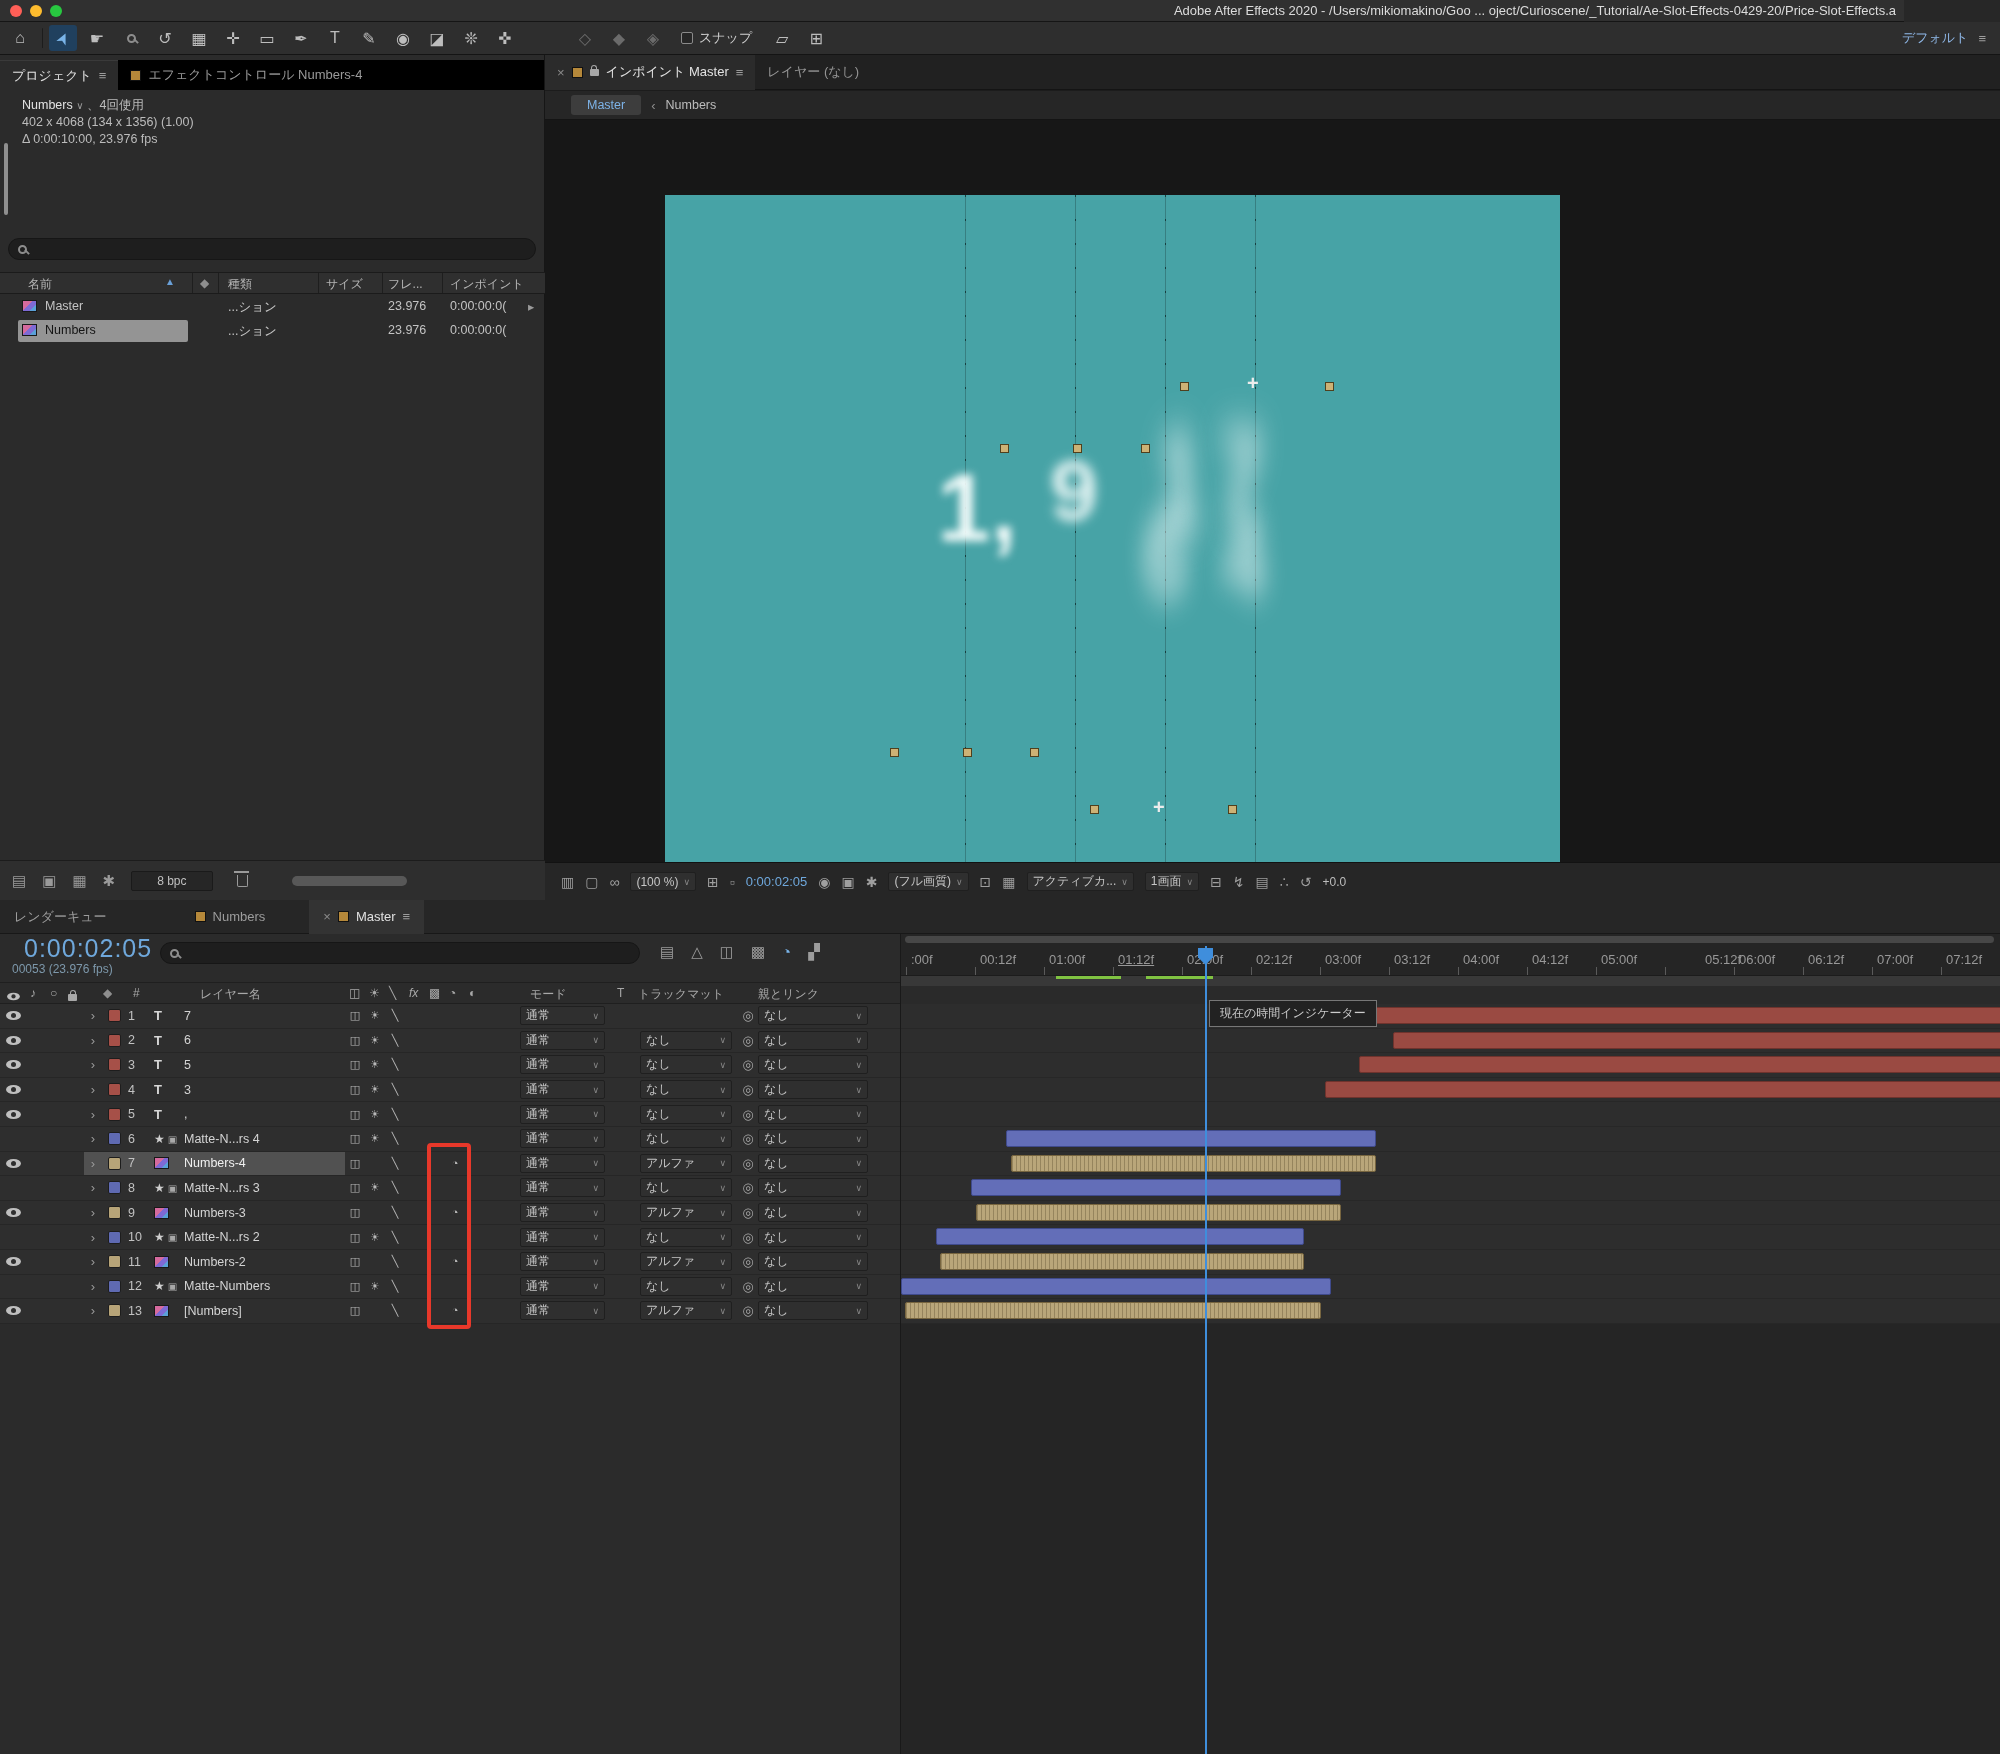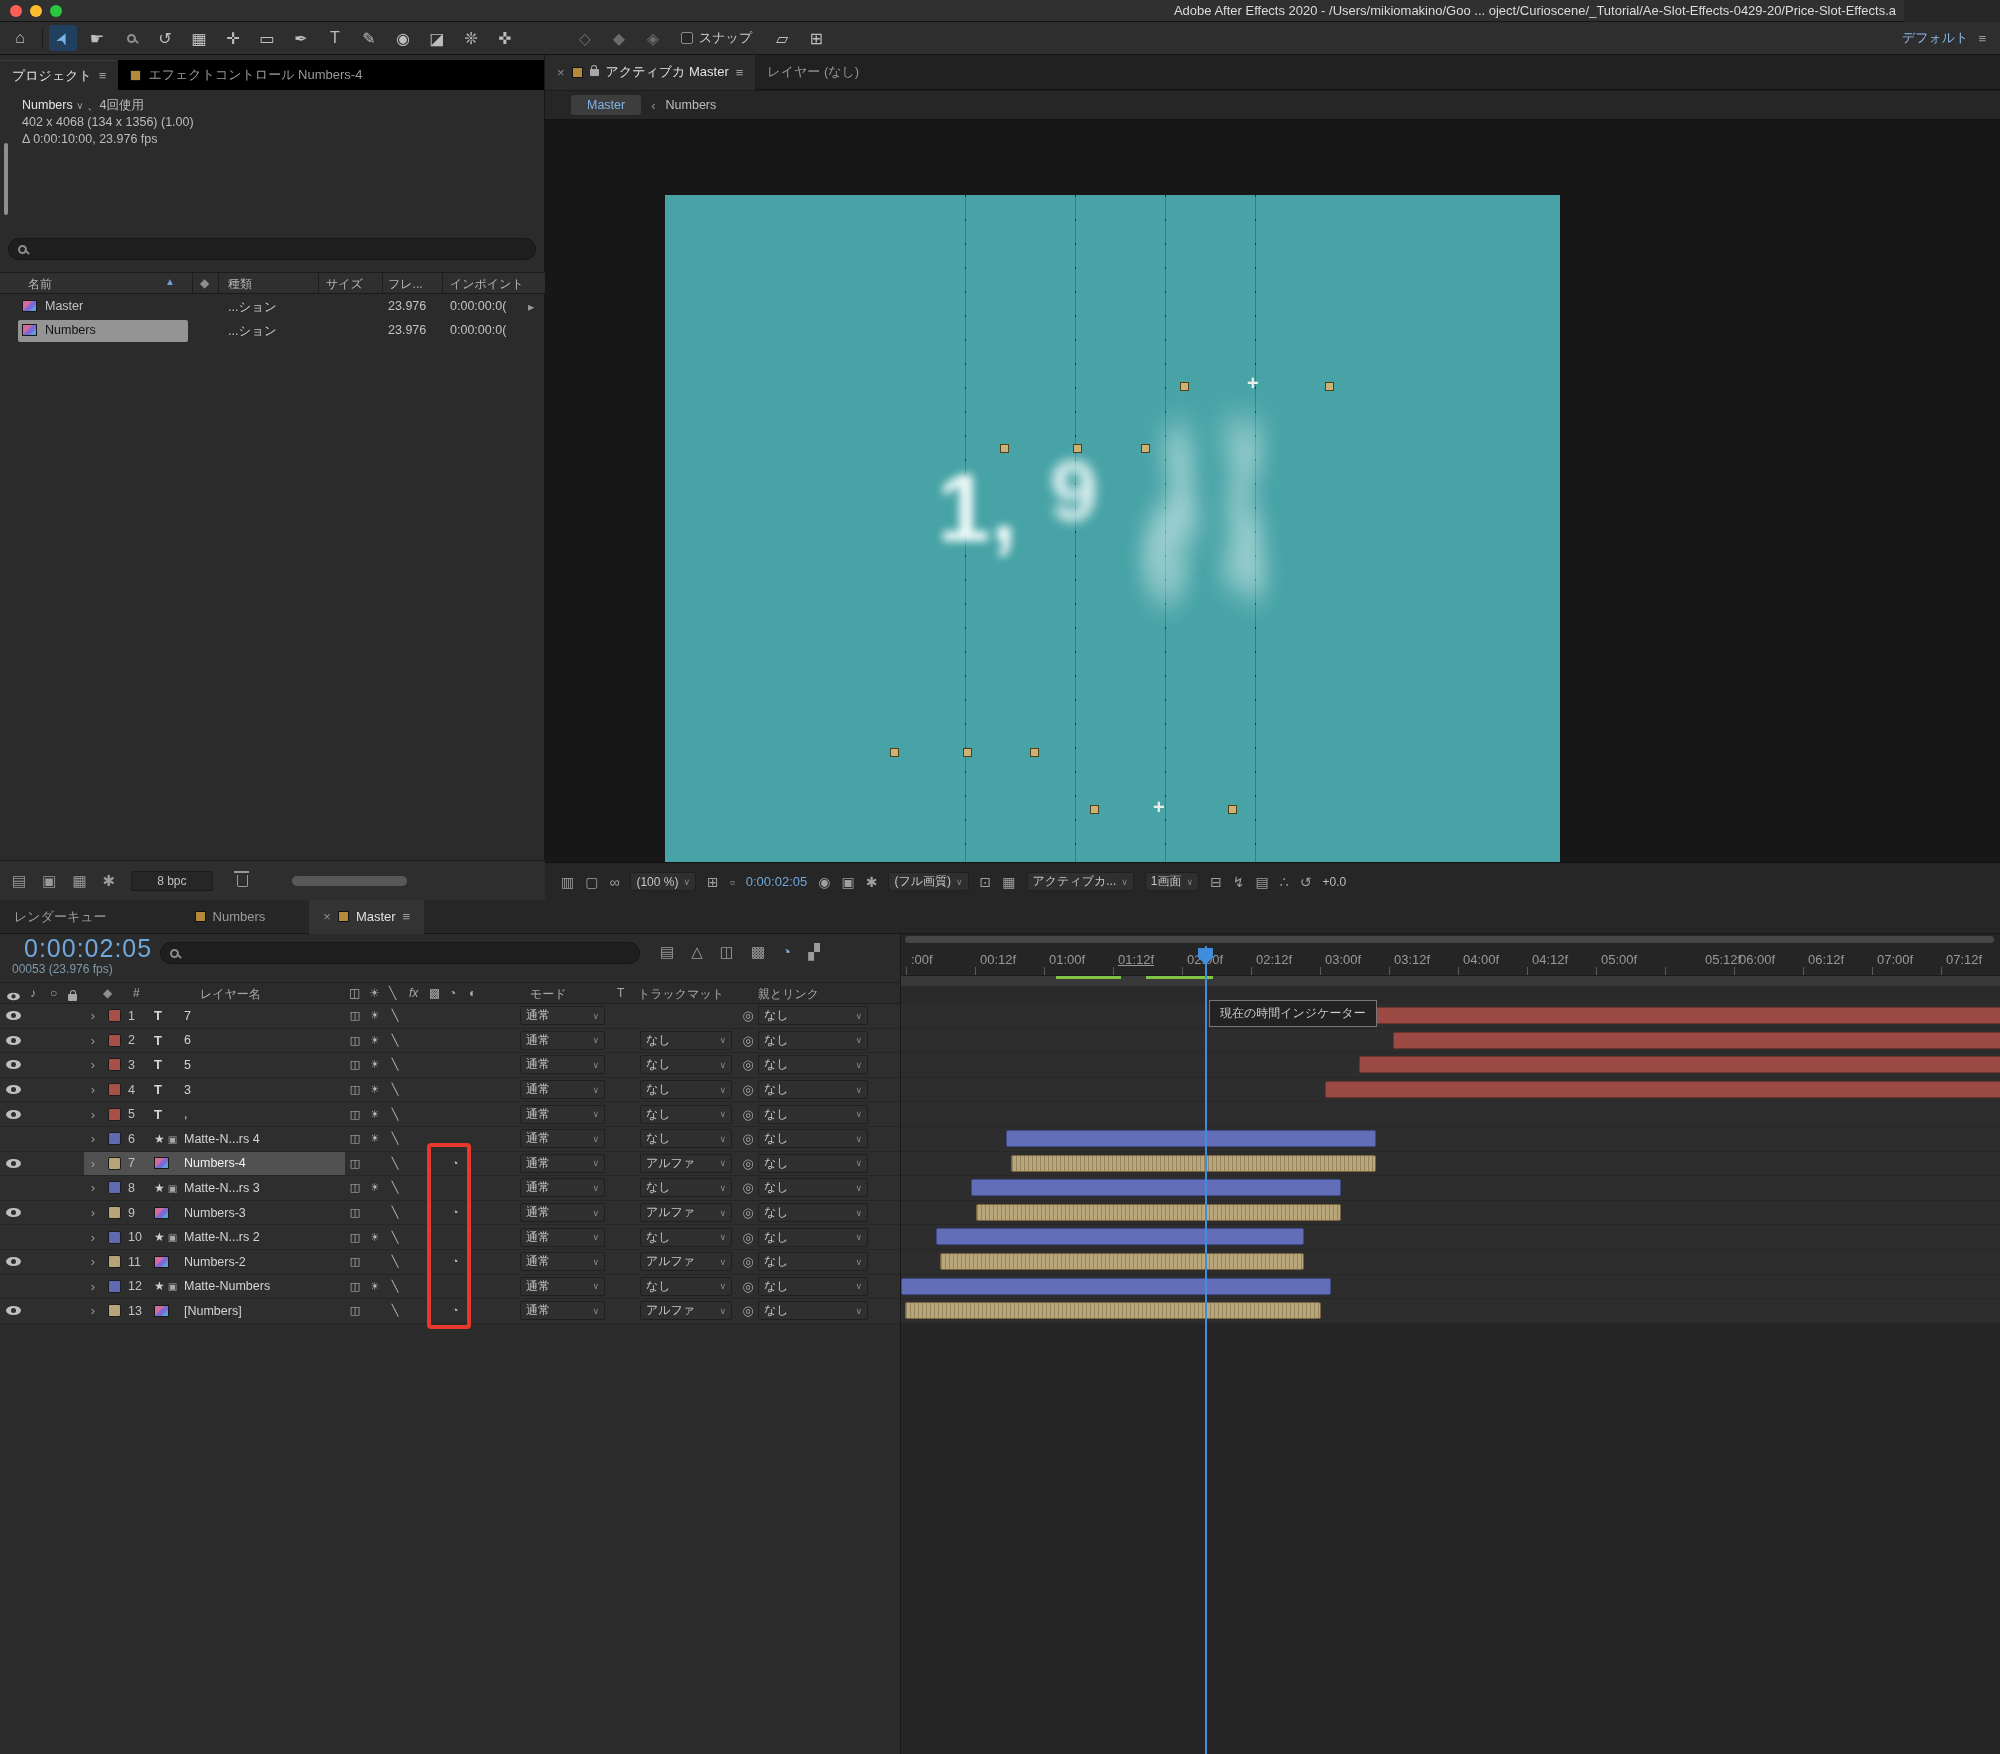--- a/index.html
+++ b/index.html
@@ -260,21 +260,21 @@
     <span class="pscrollbar"></span>
   </div>
 </div>
 
 <div class="viewer-panel">
   <div class="vtabs">
     <div class="vtab active">
       <span class="closex">×</span>
       <span class="panel-icon"></span>
       <span class="lockicon"></span>
-      <span>アクティブカ Master</span>
+      <span>インポイント Master</span>
       <span class="menu-glyph">≡</span>
     </div>
     <div class="vtab inactive">
       <span>レイヤー (なし)</span>
     </div>
   </div>
   <div class="vcrumbs">
     <span class="crumb-chip">Master</span>
     <span class="crumb-lt">‹</span>
     <span class="crumb-plain">Numbers</span>

